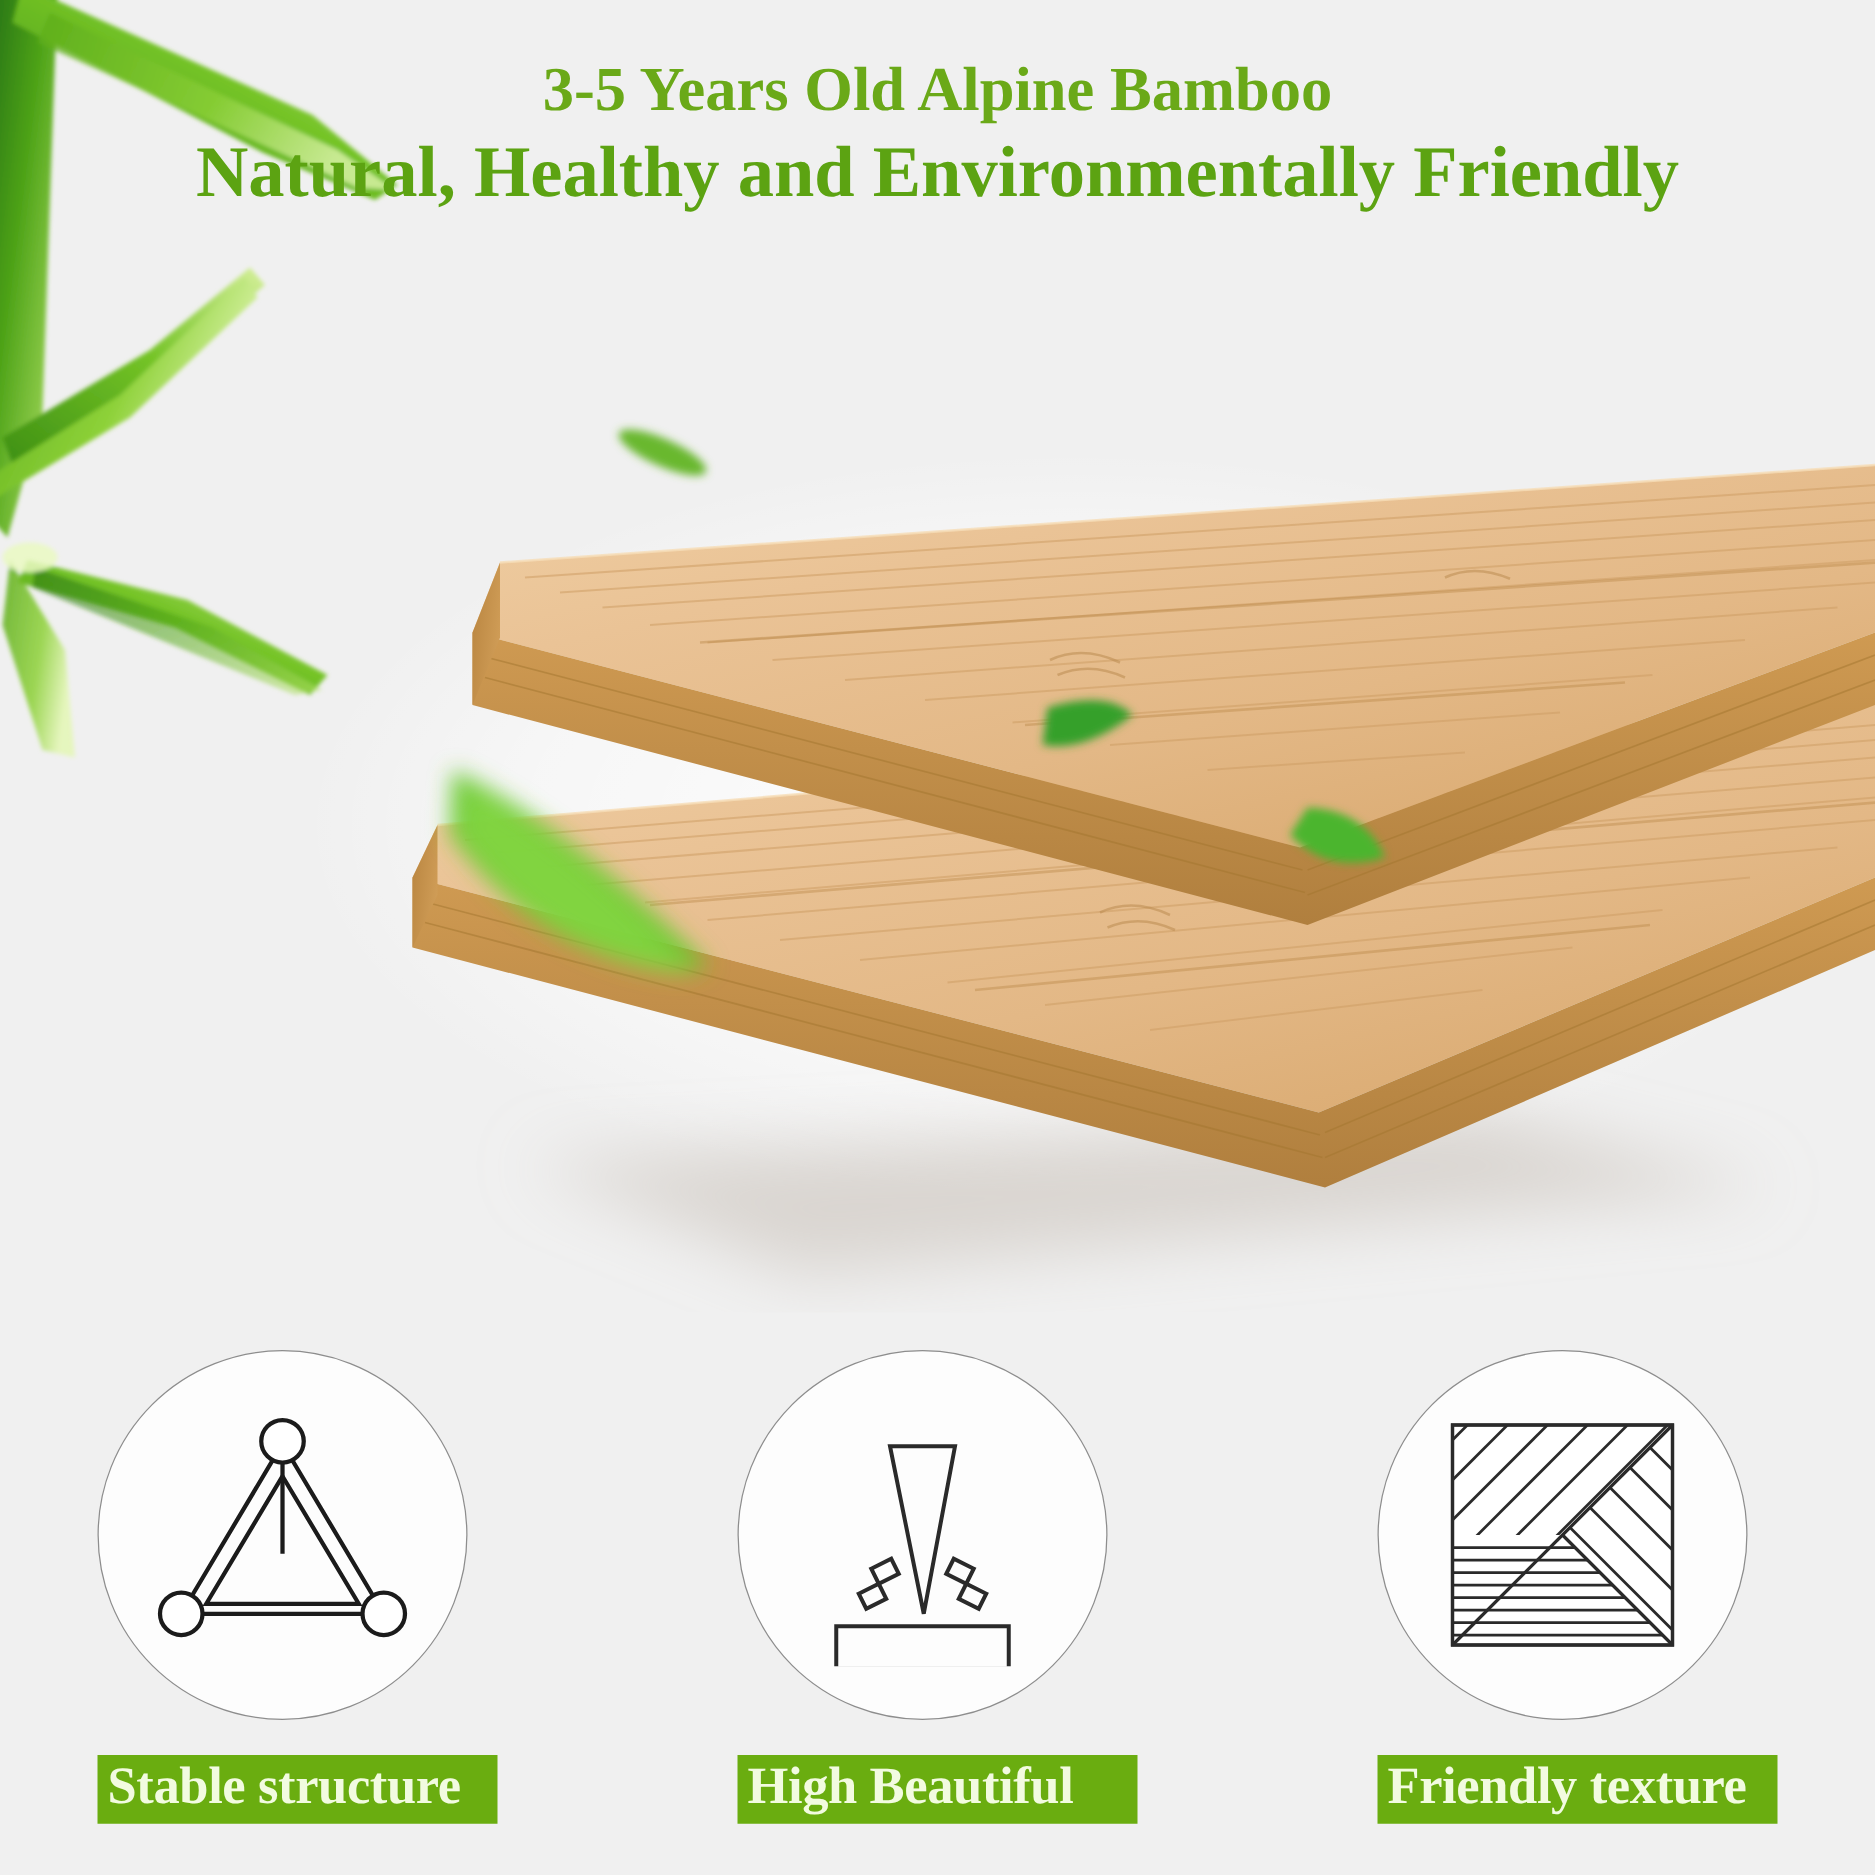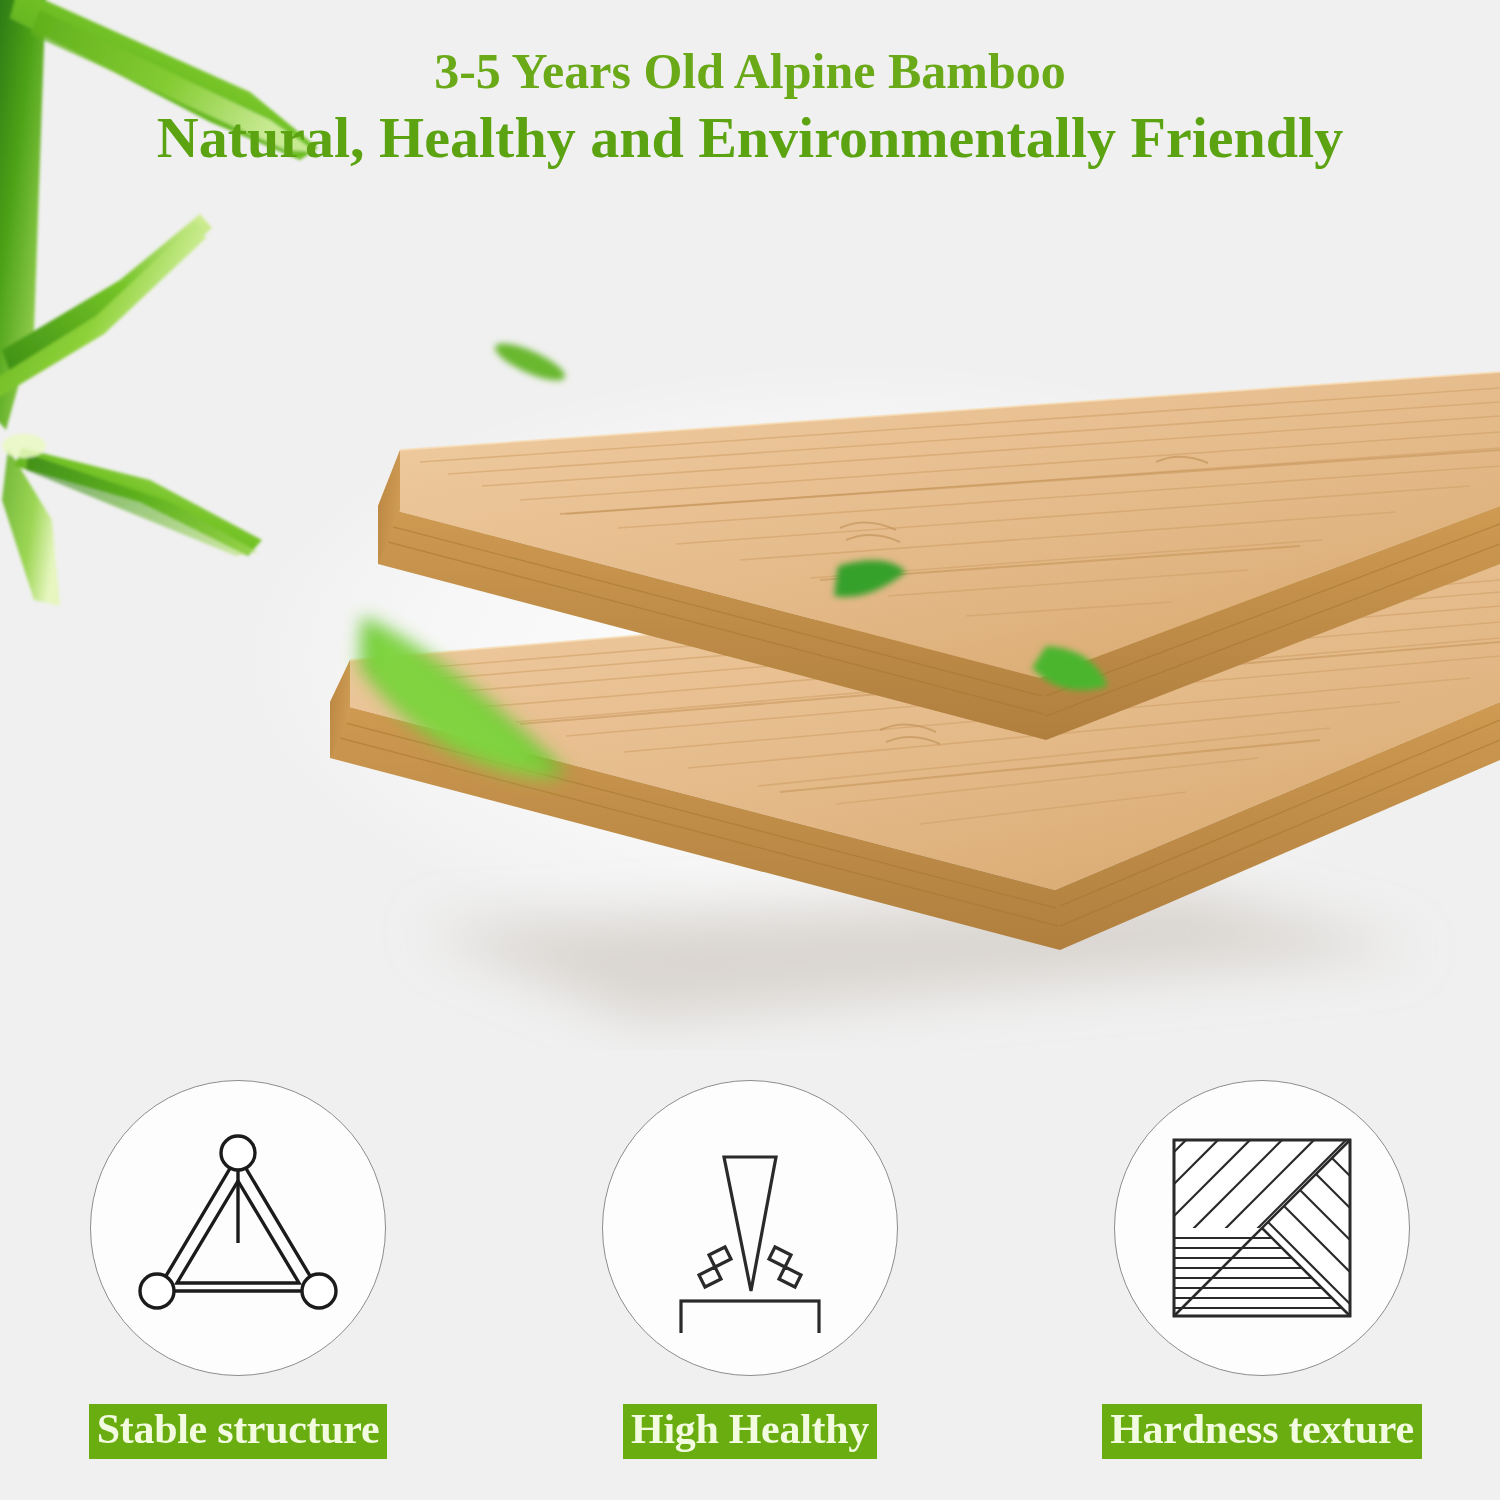--- a/index.html
+++ b/index.html
@@ -70,21 +70,20 @@
     height: 420px;
     display: flex;
     justify-content: space-between;
     padding: 0 78px;
     box-sizing: border-box;
   }
   .feature {
     width: 320px;
     display: flex;
     flex-direction: column;
-    align-items: center;
   }
   .icon-circle {
     width: 296px;
     height: 296px;
     border-radius: 50%;
     background: #fdfdfd;
     border: 1.6px solid #8d8d8d;
     box-sizing: border-box;
     display: flex;
     align-items: center;
@@ -346,21 +345,21 @@
             <path d="M 64 132 L 80 124 L 86 136 L 70 144 Z"></path>
             <path d="M 54 152 L 70 144 L 76 156 L 60 164 Z"></path>
           </g>
 
           <g fill="none" stroke="#2a2a2a" stroke-width="3.2">
             <path d="M 146 132 L 130 124 L 124 136 L 140 144 Z"></path>
             <path d="M 156 152 L 140 144 L 134 156 L 150 164 Z"></path>
           </g>
         </svg>
       </div>
-      <div class="feature-label" style="background: rgb(106, 173, 16); color: rgb(242, 251, 224);">High Healthy</div>
+      <div class="feature-label" style="background: rgb(106, 173, 16); color: rgb(242, 251, 224);">High Beautiful</div>
     </div>
 
     <div class="feature">
       <div class="icon-circle">
         <svg width="200" height="200" viewBox="0 0 200 200">
           <defs>
             <clipPath id="clipUL">
               <polygon points="12,12 188,12 100,100 12,100"></polygon>
             </clipPath>
             <clipPath id="clipUR">
@@ -410,17 +409,17 @@
           </g>
 
           <g stroke="#2a2a2a" stroke-width="2.6">
             <line x1="188" y1="12" x2="12" y2="188"></line>
             <line x1="100" y1="100" x2="188" y2="188"></line>
           </g>
 
           <rect x="12" y="12" width="176" height="176" fill="none" stroke="#2a2a2a" stroke-width="2.6"></rect>
         </svg>
       </div>
-      <div class="feature-label" style="background: rgb(106, 173, 16); color: rgb(242, 251, 224);">Hardness texture</div>
+      <div class="feature-label" style="background: rgb(106, 173, 16); color: rgb(242, 251, 224);">Friendly texture</div>
     </div>
 
   </div>
 </div>
 
 </body></html>

